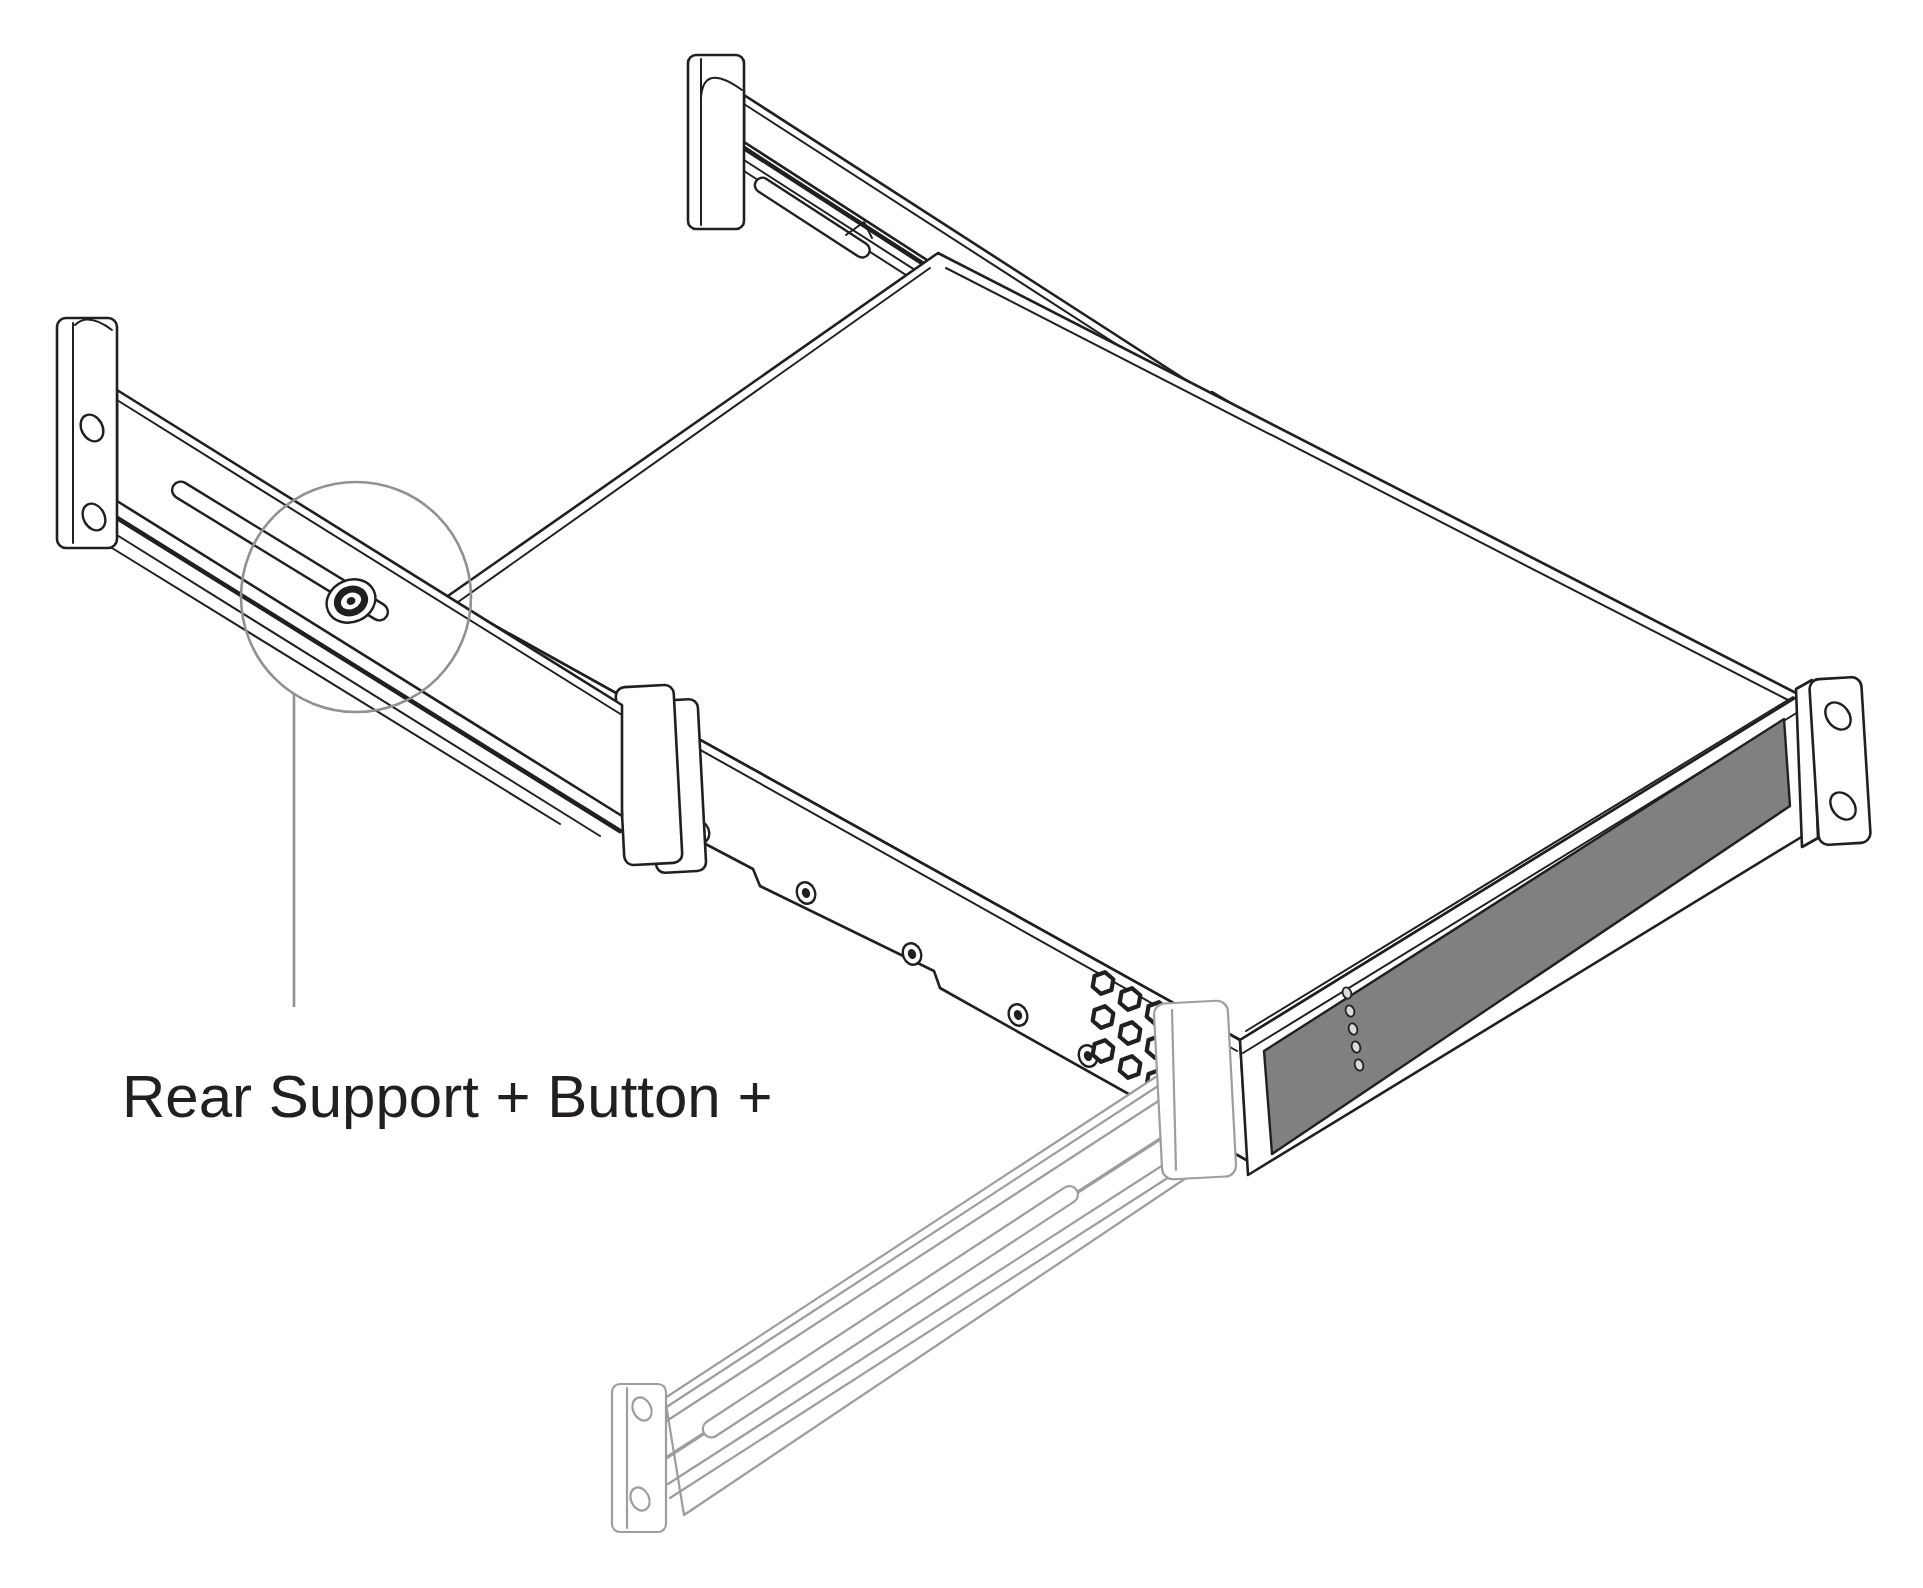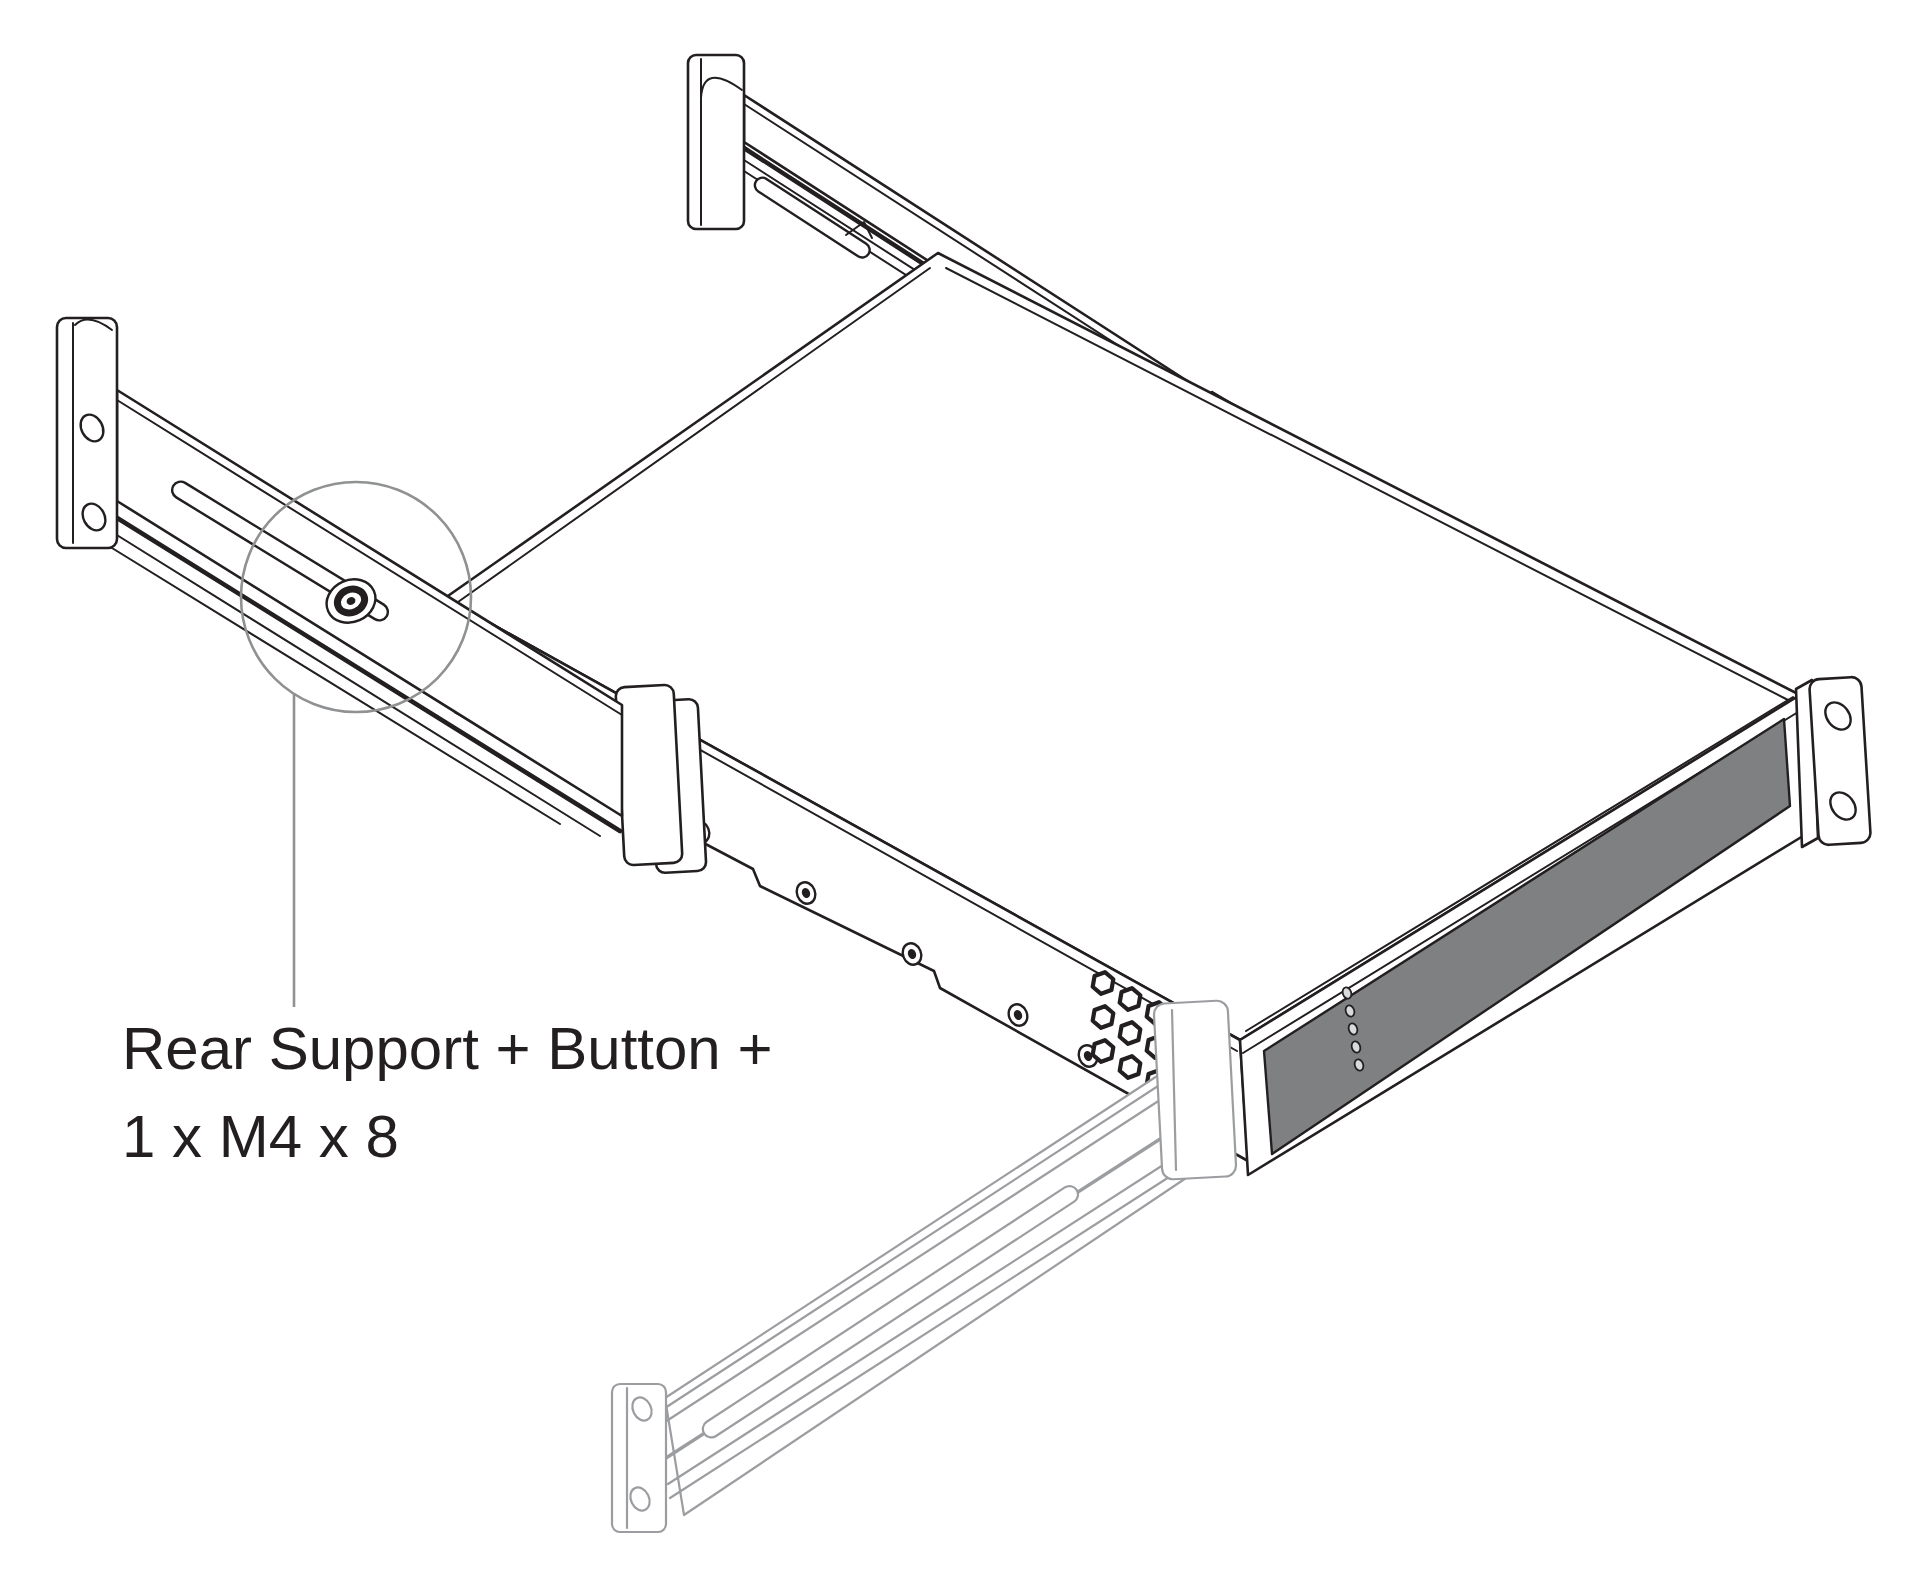--- a/index.html
+++ b/index.html
@@ -18,21 +18,21 @@
   .dot{fill:var(--line);stroke:none;}
   .ring{fill:none;stroke:var(--line);stroke-width:7;}
   .hex{fill:#fff;stroke:var(--line);stroke-width:4.2;stroke-linejoin:round;}
   .panel{fill:var(--panel);stroke:var(--line);stroke-width:2.4;stroke-linejoin:round;}
   .led{fill:var(--led);stroke:var(--line);stroke-width:1.8;}
   
   .gs{fill:#fff;stroke:var(--gray);stroke-width:2.2;stroke-linejoin:round;stroke-linecap:round;}
   .gl{fill:none;stroke:var(--gray);stroke-width:2.2;stroke-linecap:round;}
   .glt{fill:none;stroke:var(--gray);stroke-width:3.4;stroke-linecap:round;}
   .callout{fill:none;stroke:var(--callout);stroke-width:2.6;}
-  .lbl{position:absolute;left:122px;color:var(--text);font-size:60px;letter-spacing:0px;white-space:pre;}
+  .lbl{position:absolute;left:122px;color:var(--text);font-size:60px;letter-spacing:0px;white-space:pre;margin-top:48px;}
   .lbl.l1{top:1014px;}
   .lbl.l2{top:1102px;}
 </style>
 </head>
 <body>
 
 <div class="stage">
 
   <svg width="1923" height="1588" viewBox="0 0 1923 1588">
 
@@ -201,14 +201,13 @@
             <ellipse class="gs" rx="9" ry="12"></ellipse>
           </g>
         <g transform="translate(640 1499) rotate(-26)">
             <ellipse class="gs" rx="9" ry="12"></ellipse>
           </g>
       </g>
     </g>
   </svg>
 
   <div class="lbl l1">Rear Support + Button +</div>
-  <div class="lbl l2">1 x M4 x 8</div>
 </div>
 
 </body></html>

